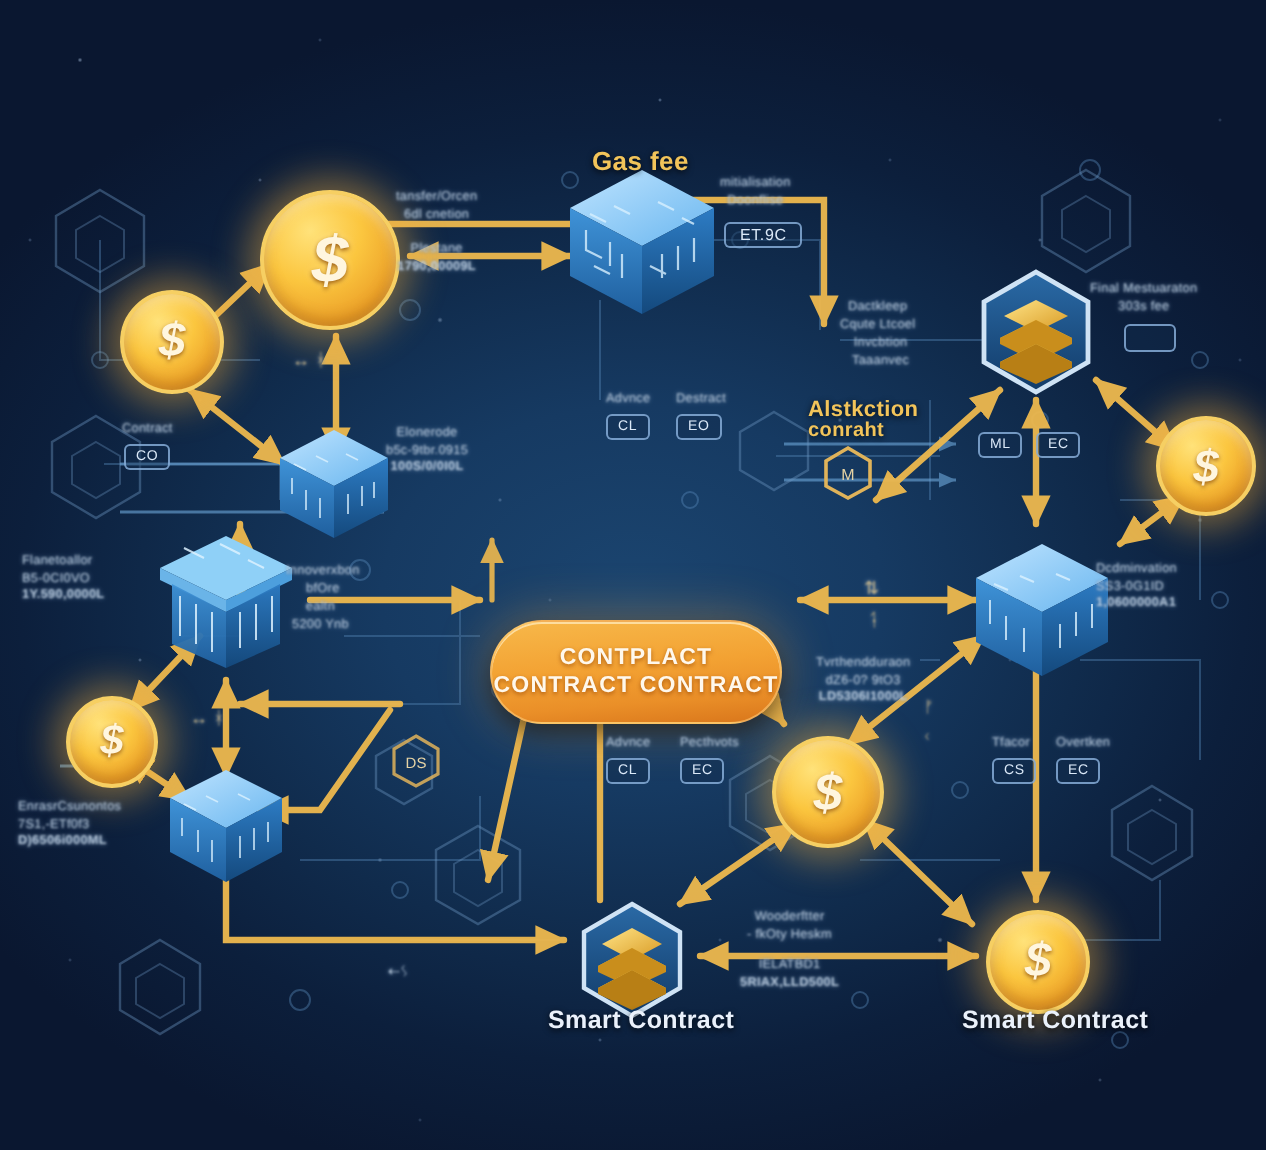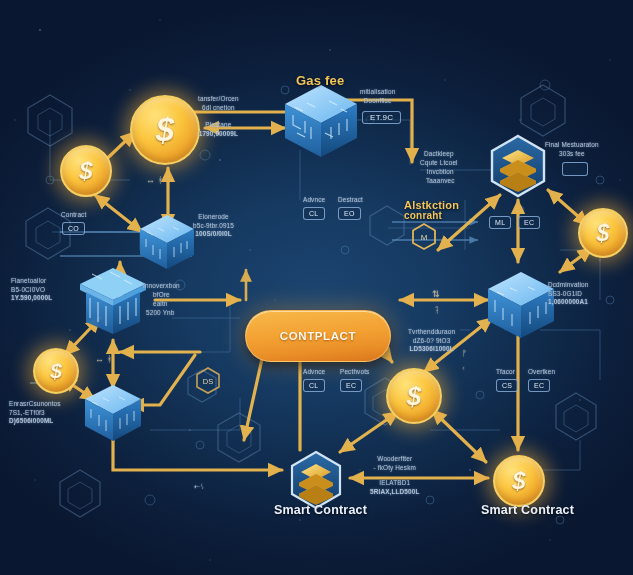--- a/index.html
+++ b/index.html
@@ -384,20 +384,21 @@
     </g>
 
     <g transform="translate(196,368)">
       <polygon points="12,0 23,6.5 23,19 12,25 1,19 1,6.5" fill="none" stroke="#e0b35a" stroke-width="1.6" opacity=".85"></polygon>
       <text x="12" y="16" text-anchor="middle" font-size="7.5" fill="#e6d3a4" font-family="Liberation Sans, sans-serif">DS</text>
     </g>
   </svg>
 
   <div class="pill">
     <span>CONTPLACT</span>
+    <span>CONTRACT CONTRACT</span>
   </div>
 
 
   <div class="lbl" style="left:296px;top:73px;">Gas fee</div>
 
   <div class="lbl" style="left:404px;top:199px;width:64px;font-size:11px;">
     <div>Alstkction</div>
     <div style="font-size:10px;font-weight:700;margin-top:-1px;">conraht</div>
   </div>
 

